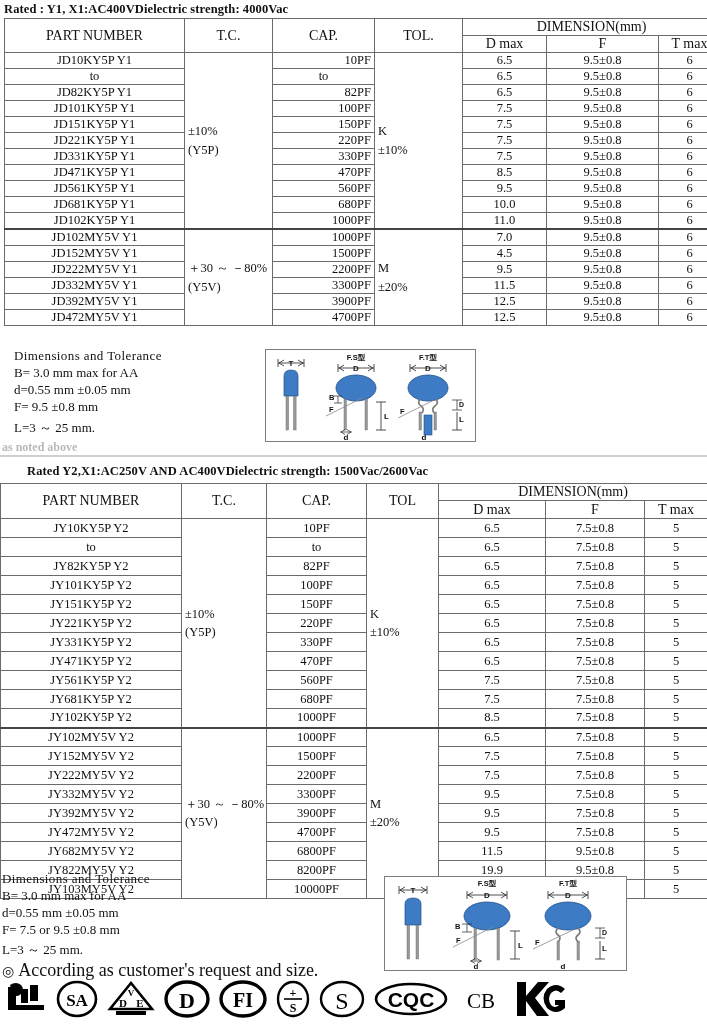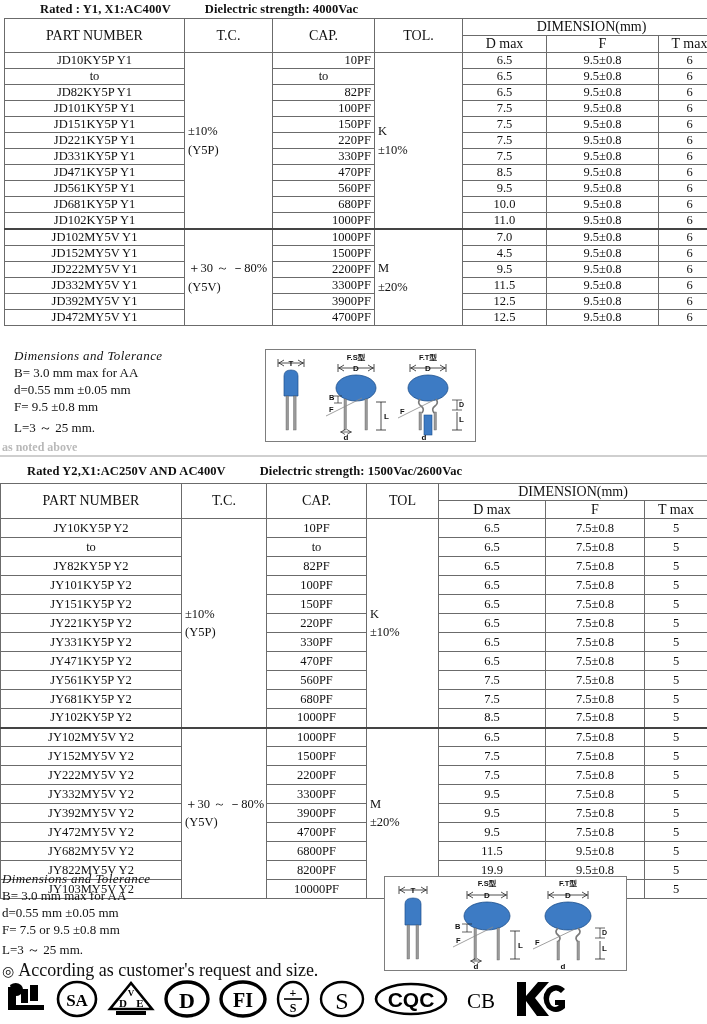--- a/index.html
+++ b/index.html
@@ -16,21 +16,21 @@
   
   .rated-line {
     display: flex;
     align-items: baseline;
     font-weight: bold;
     font-size: 12.5px;
     letter-spacing: .1px;
     white-space: nowrap;
   }
   .rated-line .r1 { margin-left: 4px; }
-  .rated-line .r2 { margin-left: 34px; }
+  .rated-line .r2 { }
 
   
   table.spec {
     border-collapse: collapse;
     table-layout: fixed;
     font-size: 12.5px;
     background: #fff;
   }
   table.spec td, table.spec th {
     border: 1px solid #6b6b6b;
@@ -59,21 +59,21 @@
   .t2wrap { position:absolute; left:0px; top:483px; width: 707px; overflow:hidden; }
   .t2wrap table { width: 707px; }
 
   
   .notes {
     font-size: 13px;
     line-height: 1.30;
     white-space: nowrap;
   }
   .notes .nline { display:block; }
-  .notes .title { letter-spacing: .4px; font-style: italic; }
+  .notes .title { letter-spacing: .4px; }
   .circ { font-size: 14px; }
 
   
   .ghost {
     position:absolute;
     font-size: 12px;
     color: #b9b9b9;
     white-space: nowrap;
     font-weight: bold;
   }
@@ -99,21 +99,21 @@
   .sep-line {
     position:absolute;
     left:0; width:707px; height:2px; background:#cfcfcf;
   }
 </style>
 </head>
 <body>
 
 <div class="page">
 
-  <div class="rated-line" style="position:absolute;left:0;top:2px;padding-left:36px;">
+  <div class="rated-line" style="position:absolute;left:0;top:2px;">
     <span class="r1">Rated :  Y1, X1:AC400V</span>
     <span class="r2">Dielectric  strength: 4000Vac</span>
   </div>
 
   <div class="t1wrap">
     <table class="spec">
       <colgroup>
         <col style="width:180px">
           <col style="width:88px">
           <col style="width:102px">

